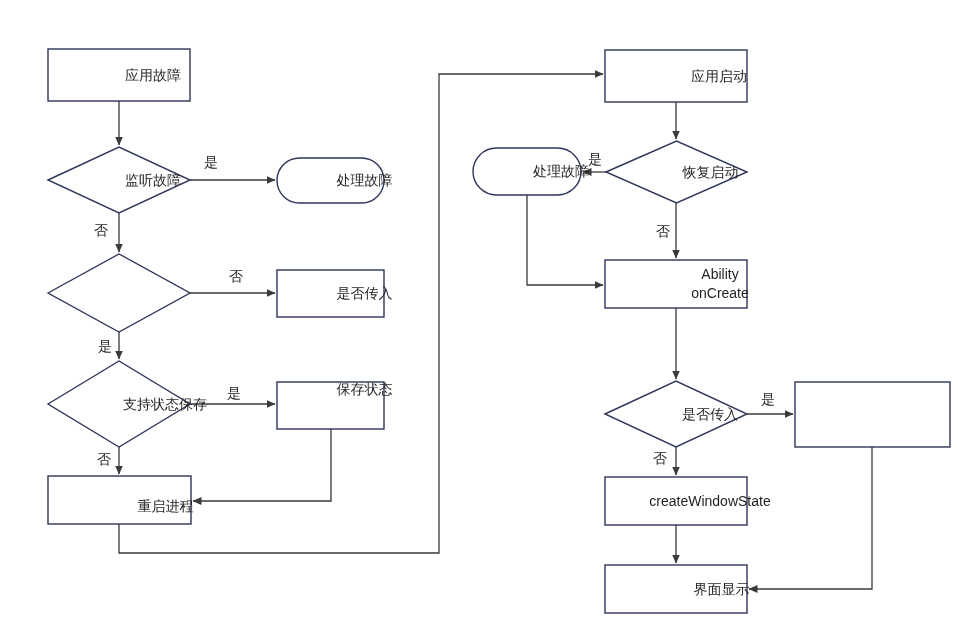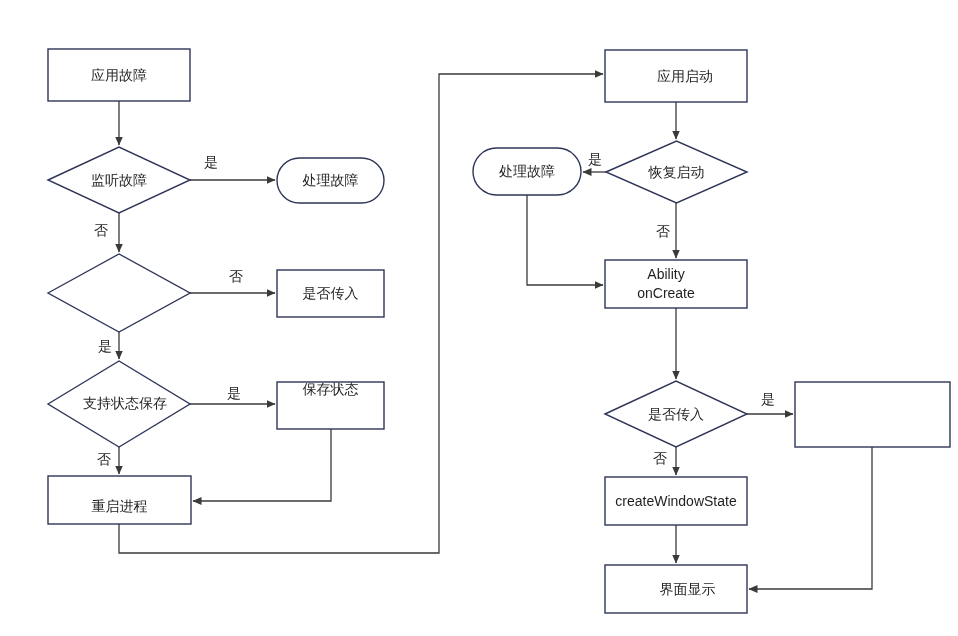--- a/index.html
+++ b/index.html
@@ -39,20 +39,21 @@
     position: absolute;
     display: flex;
     flex-direction: column;
     align-items: center;
     justify-content: center;
     text-align: center;
     font-size: 14px;
     line-height: 19px;
     color: var(--text);
     pointer-events: none;
+    margin-left: 34px;
   }
   .lbl {
     position: absolute;
     width: 22px;
     height: 20px;
     line-height: 20px;
     text-align: center;
     font-size: 14px;
     color: var(--text);
   }
@@ -103,27 +104,27 @@
     <polygon class="shape" points="605,414 676,381 747,414 676,447"></polygon>
     <rect class="shape" x="795" y="382" width="155" height="65"></rect>
     <rect class="shape" x="605" y="477" width="142" height="48"></rect>
     <rect class="shape" x="605" y="565" width="142" height="48"></rect>
   </svg>
 
   <div class="node-text" style="left:48px; top:49px; width:142px; height:52px;">应用故障</div>
   <div class="node-text" style="left:48px; top:147px; width:142px; height:66px;">监听故障</div>
   <div class="node-text" style="left:277px; top:158px; width:107px; height:45px;">处理故障</div>
   <div class="node-text" style="left:277px; top:270px; width:107px; height:47px;">是否传入</div>
-  <div class="node-text" style="left:54px; top:361px; width:142px; height:86px;font-family:Liberation Mono, monospace;">支持状态保存</div>
+  <div class="node-text" style="left:60px; top:361px; width:142px; height:86px;">支持状态保存</div>
   <div class="node-text" style="left:277px; top:366px; width:107px; height:47px;">保存状态</div>
-  <div class="node-text" style="left:48px; top:476px; width:143px; height:60px;">重启进程</div>
+  <div class="node-text" style="left:60px; top:476px; width:143px; height:60px;">重启进程</div>
   <div class="node-text" style="left:605px; top:50px; width:160px; height:52px;">应用启动</div>
   <div class="node-text" style="left:606px; top:141px; width:141px; height:62px;text-align:center;">恢复启动</div>
   <div class="node-text" style="left:473px; top:148px; width:108px; height:47px;">处理故障</div>
-  <div class="node-text" style="left:605px; top:260px; width:122px; height:48px;">
+  <div class="node-text" style="left:625px; top:260px; width:122px; height:48px;">
     <div>Ability</div>
     <div>onCreate</div>
   </div>
   <div class="node-text" style="left:605px; top:381px; width:142px; height:66px;">是否传入</div>
   <div class="node-text" style="left:605px; top:477px; width:142px; height:48px;">createWindowState</div>
   <div class="node-text" style="left:605px; top:565px; width:142px; height:48px;padding-left:23px;">界面显示</div>
 
   <div class="lbl" style="left:200px; top:152px;">是</div>
   <div class="lbl" style="left:90px;  top:220px;">否</div>
   <div class="lbl" style="left:225px; top:266px;">否</div>

